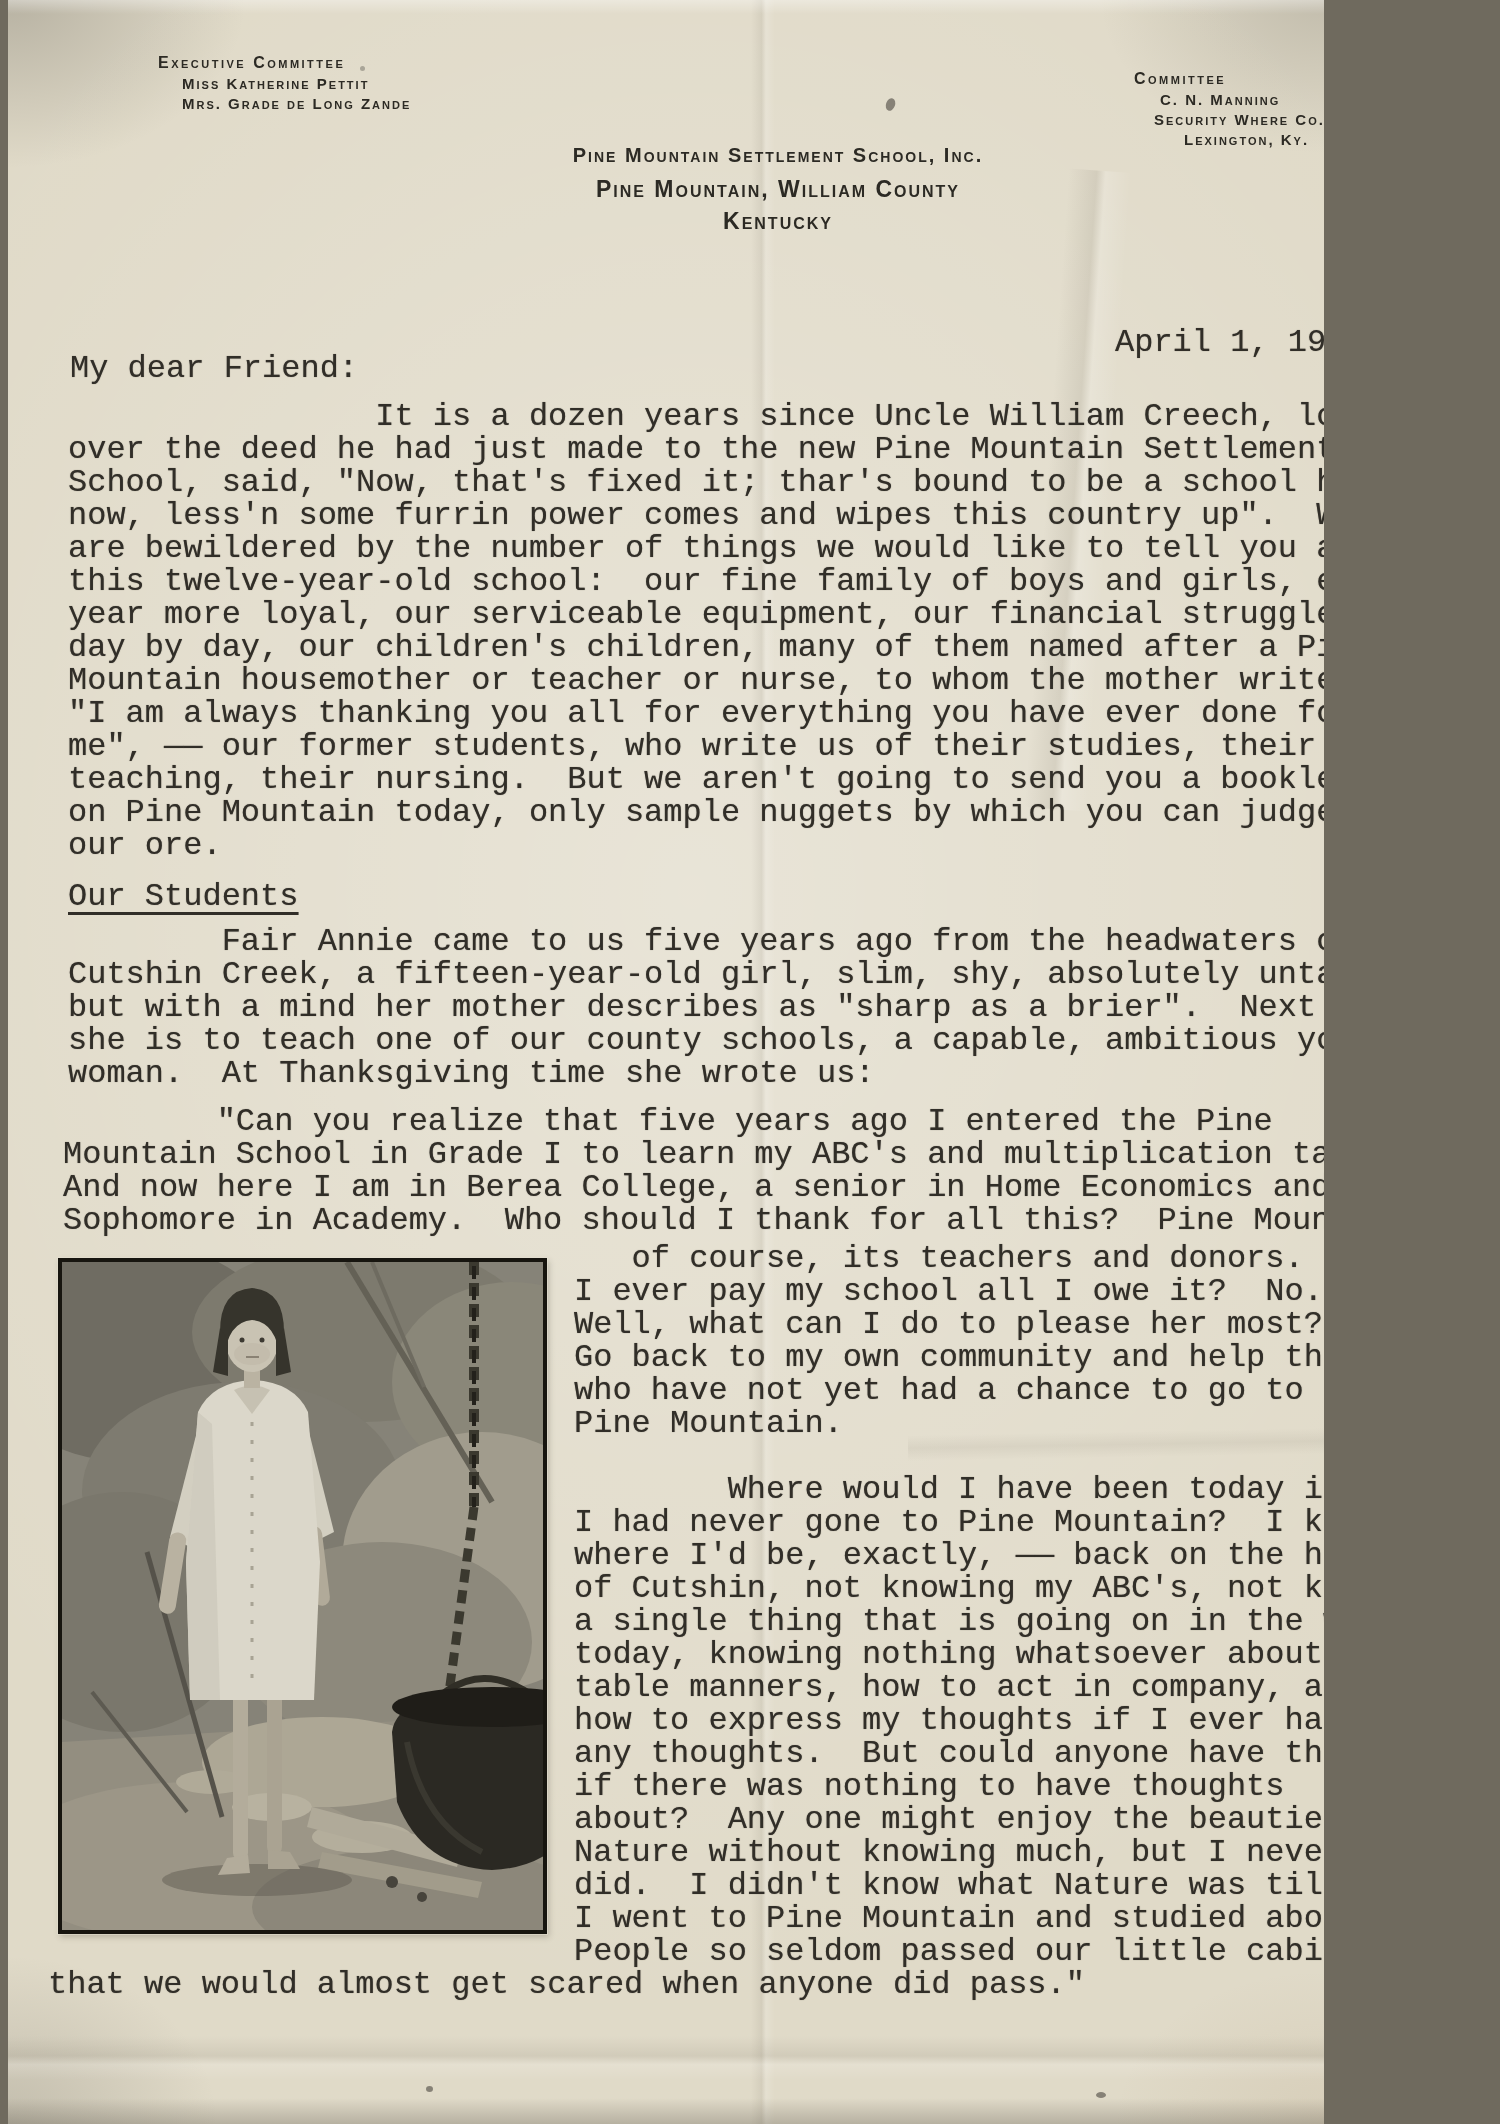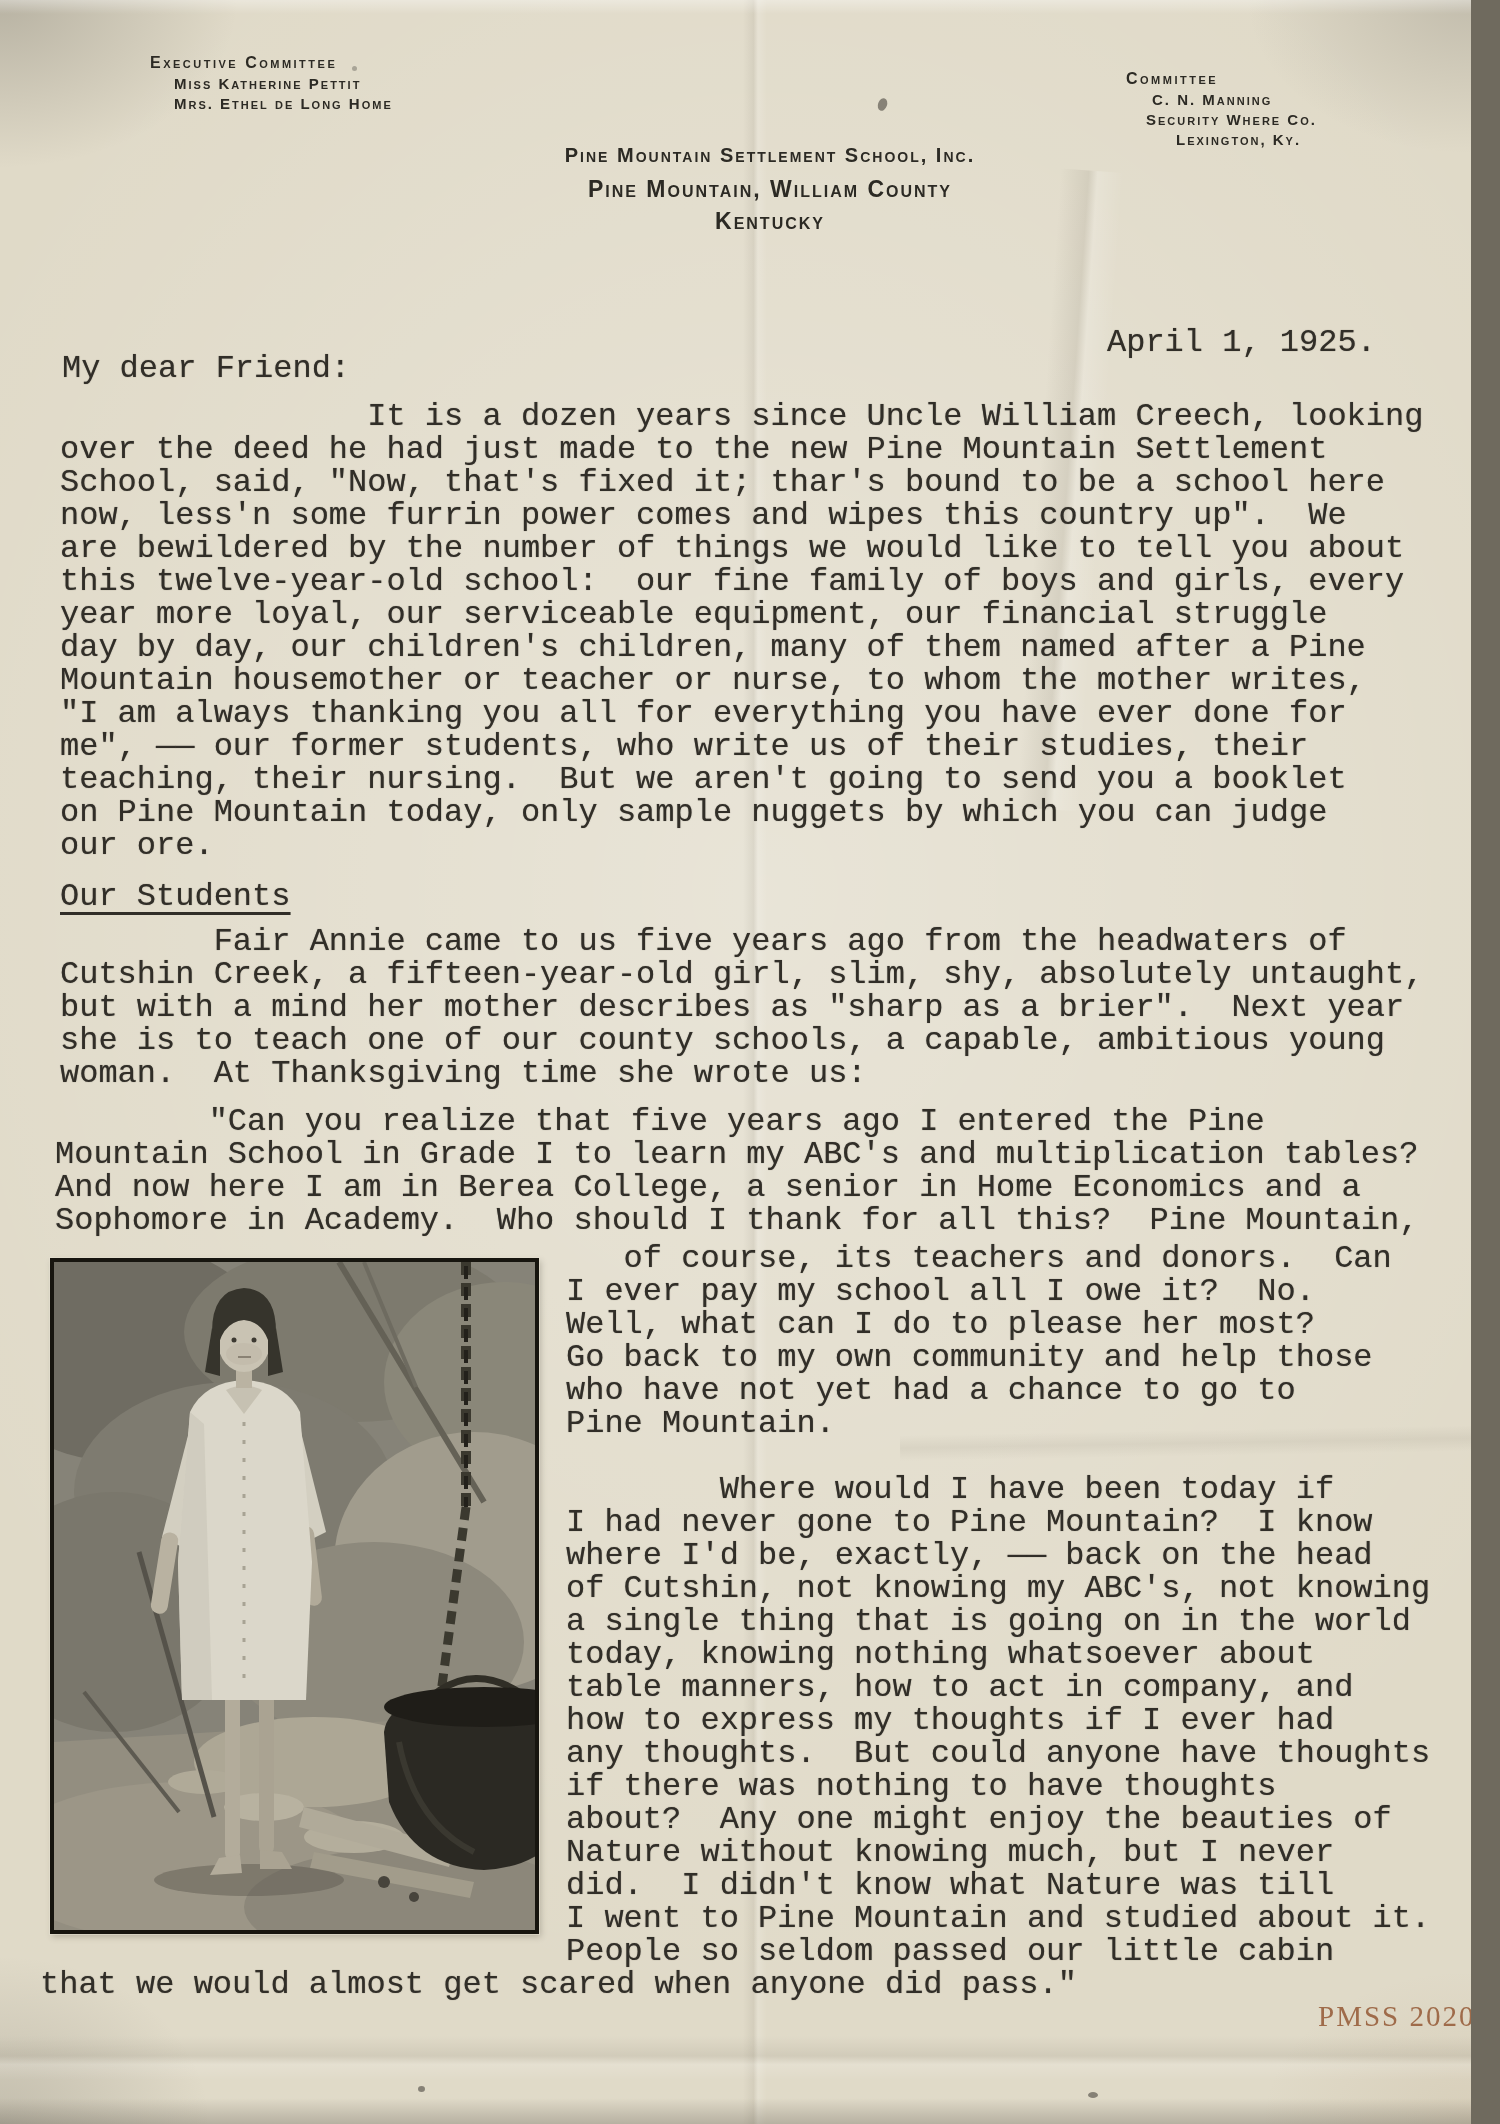--- a/index.html
+++ b/index.html
@@ -1,26 +1,27 @@
 <!DOCTYPE html>
 <html><head>
 <meta charset="utf-8">
 <style>
   html,body { margin:0; padding:0; background:#6f6a5e; }
   .page {
-    position:relative; width:1471px; height:2124px; overflow:hidden;
+    position:relative; width:1316px; height:2124px; overflow:hidden;
     background:
       radial-gradient(1250px 1500px at 52% 42%, rgba(255,255,255,0.28), rgba(255,255,255,0) 75%),
       radial-gradient(340px 240px at 0% 0%, rgba(90,86,76,0.30), rgba(90,86,76,0) 70%),
       radial-gradient(320px 220px at 100% 0%, rgba(90,86,76,0.22), rgba(90,86,76,0) 70%),
       radial-gradient(300px 240px at 0% 100%, rgba(90,86,76,0.22), rgba(90,86,76,0) 70%),
       radial-gradient(300px 220px at 100% 100%, rgba(150,120,80,0.12), rgba(150,120,80,0) 70%),
       #e0dac8;
     font-family:"Liberation Sans", sans-serif;
     color:#2c2a24;
+    margin-left:8px;
   }
   
   .crease { position:absolute; pointer-events:none; }
   .crease.v-center { left:740px; top:0; width:30px; height:2124px;
     background:linear-gradient(to right, rgba(0,0,0,0) 10%, rgba(104,97,82,0.10) 45%, rgba(255,255,255,0.16) 60%, rgba(0,0,0,0) 90%); }
   .crease.v-right { left:1035px; top:170px; width:70px; height:640px; transform:rotate(4deg);
     background:linear-gradient(to right, rgba(0,0,0,0) 5%, rgba(104,97,82,0.12) 45%, rgba(255,255,255,0.18) 58%, rgba(0,0,0,0) 95%); }
   .crease.h-bottom { left:0; top:2036px; width:1500px; height:44px;
     background:linear-gradient(to bottom, rgba(0,0,0,0), rgba(104,97,82,0.12) 45%, rgba(255,255,255,0.16) 65%, rgba(0,0,0,0)); }
   .crease.h-mid { left:900px; top:1430px; width:600px; height:26px; transform:rotate(-1deg);
@@ -94,21 +95,21 @@
   <div class="crease h-bottom"></div>
   <div class="edge-top"></div>
   <div class="edge-bottom"></div>
   <div class="speck s1"></div>
   <div class="speck s2"></div>
   <div class="speck s3"></div>
   <div class="speck s4"></div>
 
   <div class="lh lh-small exec-title">Executive Committee</div>
   <div class="lh lh-member exec-m1">Miss Katherine Pettit</div>
-  <div class="lh lh-member exec-m2">Mrs. Ethel de Long Home</div>
+  <div class="lh lh-member exec-m2">Mrs. Grade de Long Zande</div>
 
   <div class="lh lh-small treas-title">Committee</div>
   <div class="lh lh-member treas-name">C. N. Manning</div>
   <div class="lh lh-member treas-co">Security Where Co.</div>
   <div class="lh lh-member treas-loc">Lexington, Ky.</div>
 
   <div class="school-block">
     <div class="school-line school-name">Pine Mountain Settlement School, Inc.</div>
     <div class="school-line school-loc">Pine Mountain, William County</div>
     <div class="school-line school-state">Kentucky</div>

